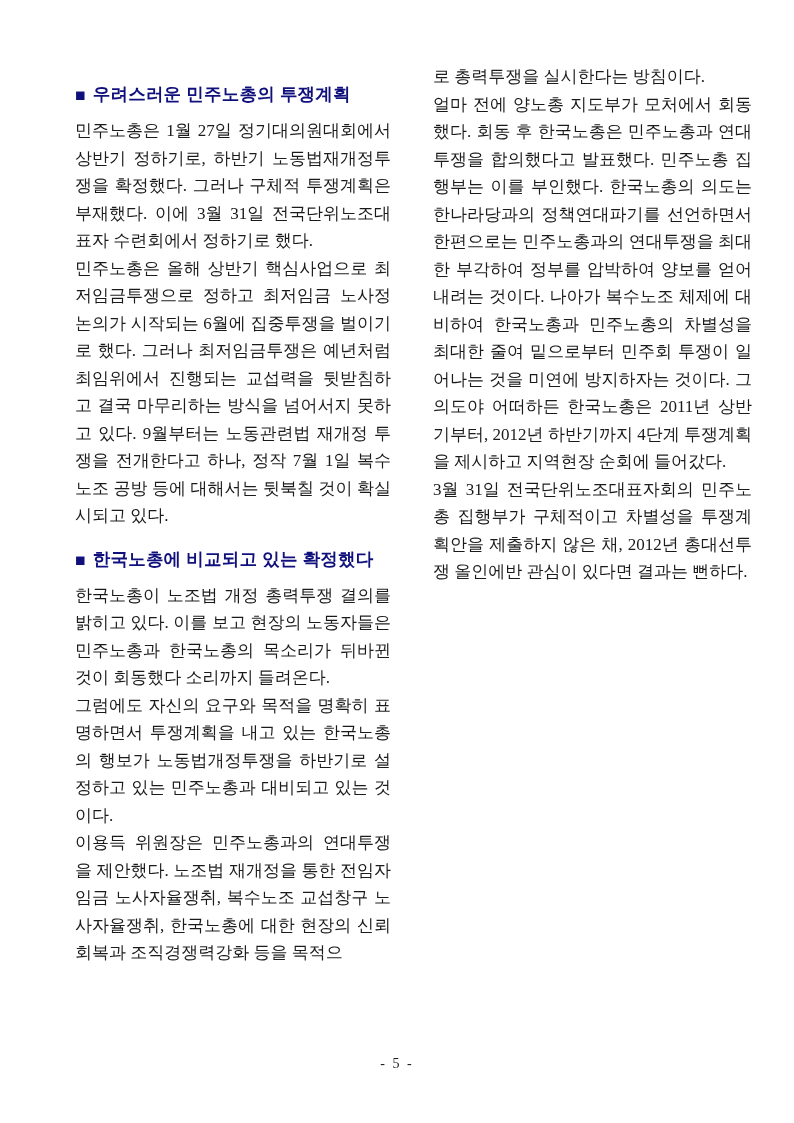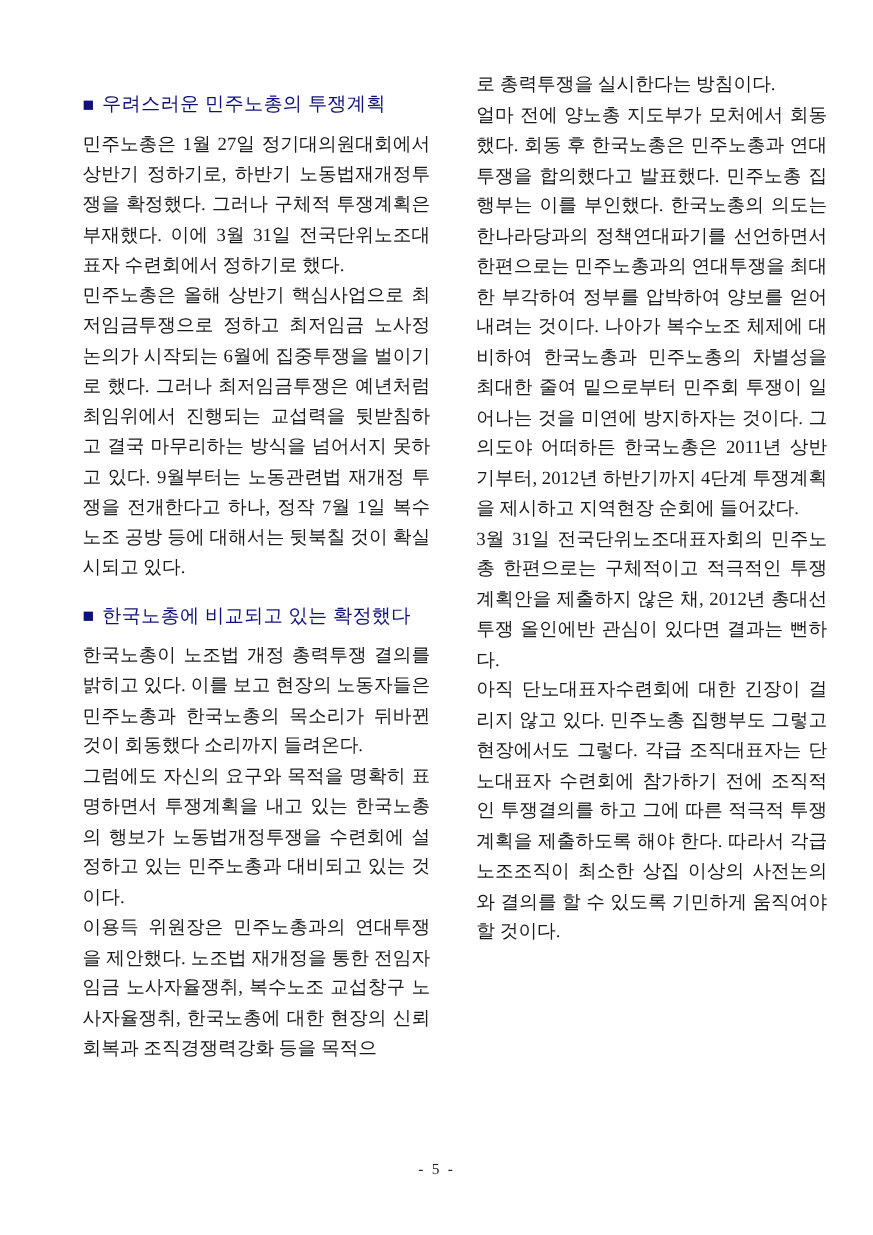--- a/index.html
+++ b/index.html
@@ -26,21 +26,21 @@
     width: 316px;
   }
   .column-right {
     left: 396px;
     top: 63px;
     width: 319px;
     margin-left: 37px;
   }
   .heading {
     font-family: "Liberation Sans", "DejaVu Sans", sans-serif;
-    font-weight: normal;
+    font-weight: bold;
     font-size: 17.5px;
     line-height: 24px;
     color: #10107d;
     margin: 17px 0 11px 0;
     letter-spacing: 0.2px;
     white-space: nowrap;
   }
   section:first-child .heading {
     margin-top: 0;
   }
@@ -81,32 +81,31 @@
       </h2>
       <p class="para">민주노총은 1월 27일 정기대의원대회에서 상반기 정하기로, 하반기 노동법재개정투쟁을 확정했다. 그러나 구체적 투쟁계획은 부재했다. 이에 3월 31일 전국단위노조대표자 수련회에서 정하기로 했다.</p>
       <p class="para">민주노총은 올해 상반기 핵심사업으로 최저임금투쟁으로 정하고 최저임금 노사정 논의가 시작되는 6월에 집중투쟁을 벌이기로 했다. 그러나 최저임금투쟁은 예년처럼 최임위에서 진행되는 교섭력을 뒷받침하고 결국 마무리하는 방식을 넘어서지 못하고 있다. 9월부터는 노동관련법 재개정 투쟁을 전개한다고 하나, 정작 7월 1일 복수노조 공방 등에 대해서는 뒷북칠 것이 확실시되고 있다.</p>
     </section>
 
     <section>
       <h2 class="heading">
         <span class="marker">■</span><span class="heading-text">한국노총에 비교되고 있는 확정했다</span>
       </h2>
       <p class="para">한국노총이 노조법 개정 총력투쟁 결의를 밝히고 있다. 이를 보고 현장의 노동자들은 민주노총과 한국노총의 목소리가 뒤바뀐 것이 회동했다 소리까지 들려온다.</p>
-      <p class="para">그럼에도 자신의 요구와 목적을 명확히 표명하면서 투쟁계획을 내고 있는 한국노총의 행보가 노동법개정투쟁을 수련회에 설정하고 있는 민주노총과 대비되고 있는 것이다.</p>
+      <p class="para">그럼에도 자신의 요구와 목적을 명확히 표명하면서 투쟁계획을 내고 있는 한국노총의 행보가 노동법개정투쟁을 하반기로 설정하고 있는 민주노총과 대비되고 있는 것이다.</p>
       <p class="para">이용득 위원장은 민주노총과의 연대투쟁을 제안했다. 노조법 재개정을 통한 전임자임금 노사자율쟁취, 복수노조 교섭창구 노사자율쟁취, 한국노총에 대한 현장의 신뢰 회복과 조직경쟁력강화 등을 목적으</p>
     </section>
   </div>
 
   <div class="column column-right">
     <section>
       <p class="para">로 총력투쟁을 실시한다는 방침이다.</p>
       <p class="para">얼마 전에 양노총 지도부가 모처에서 회동했다. 회동 후 한국노총은 민주노총과 연대투쟁을 합의했다고 발표했다. 민주노총 집행부는 이를 부인했다. 한국노총의 의도는 한나라당과의 정책연대파기를 선언하면서 한편으로는 민주노총과의 연대투쟁을 최대한 부각하여 정부를 압박하여 양보를 얻어내려는 것이다. 나아가 복수노조 체제에 대비하여 한국노총과 민주노총의 차별성을 최대한 줄여 밑으로부터 민주회 투쟁이 일어나는 것을 미연에 방지하자는 것이다. 그 의도야 어떠하든 한국노총은 2011년 상반기부터, 2012년 하반기까지 4단계 투쟁계획을 제시하고 지역현장 순회에 들어갔다.</p>
     </section>
 
     <section>
-      <p class="para">3월 31일 전국단위노조대표자회의 민주노총 한편으로는 구체적이고 적극적인 투쟁계획안을 제출하지 않은 채, 2012년 총대선투쟁 올인에반 관심이 있다면 결과는 뻔하다.</p>
-      <p class="para">아직 단노대표자수련회에 대한 긴장이 걸리지 않고 있다. 민주노총 집행부도 그렇고 현장에서도 그렇다. 각급 조직대표자는 단노대표자 수련회에 참가하기 전에 조직적인 투쟁결의를 하고 그에 따른 적극적 투쟁계획을 제출하도록 해야 한다. 따라서 각급 노조조직이 최소한 상집 이상의 사전논의와 결의를 할 수 있도록 기민하게 움직여야 할 것이다.</p>
+      <p class="para">3월 31일 전국단위노조대표자회의 민주노총 집행부가 구체적이고 차별성을 투쟁계획안을 제출하지 않은 채, 2012년 총대선투쟁 올인에반 관심이 있다면 결과는 뻔하다.</p>
     </section>
   </div>
 
   <div class="footer">- 5 -</div>
 
 </div>
 
 </body></html>

